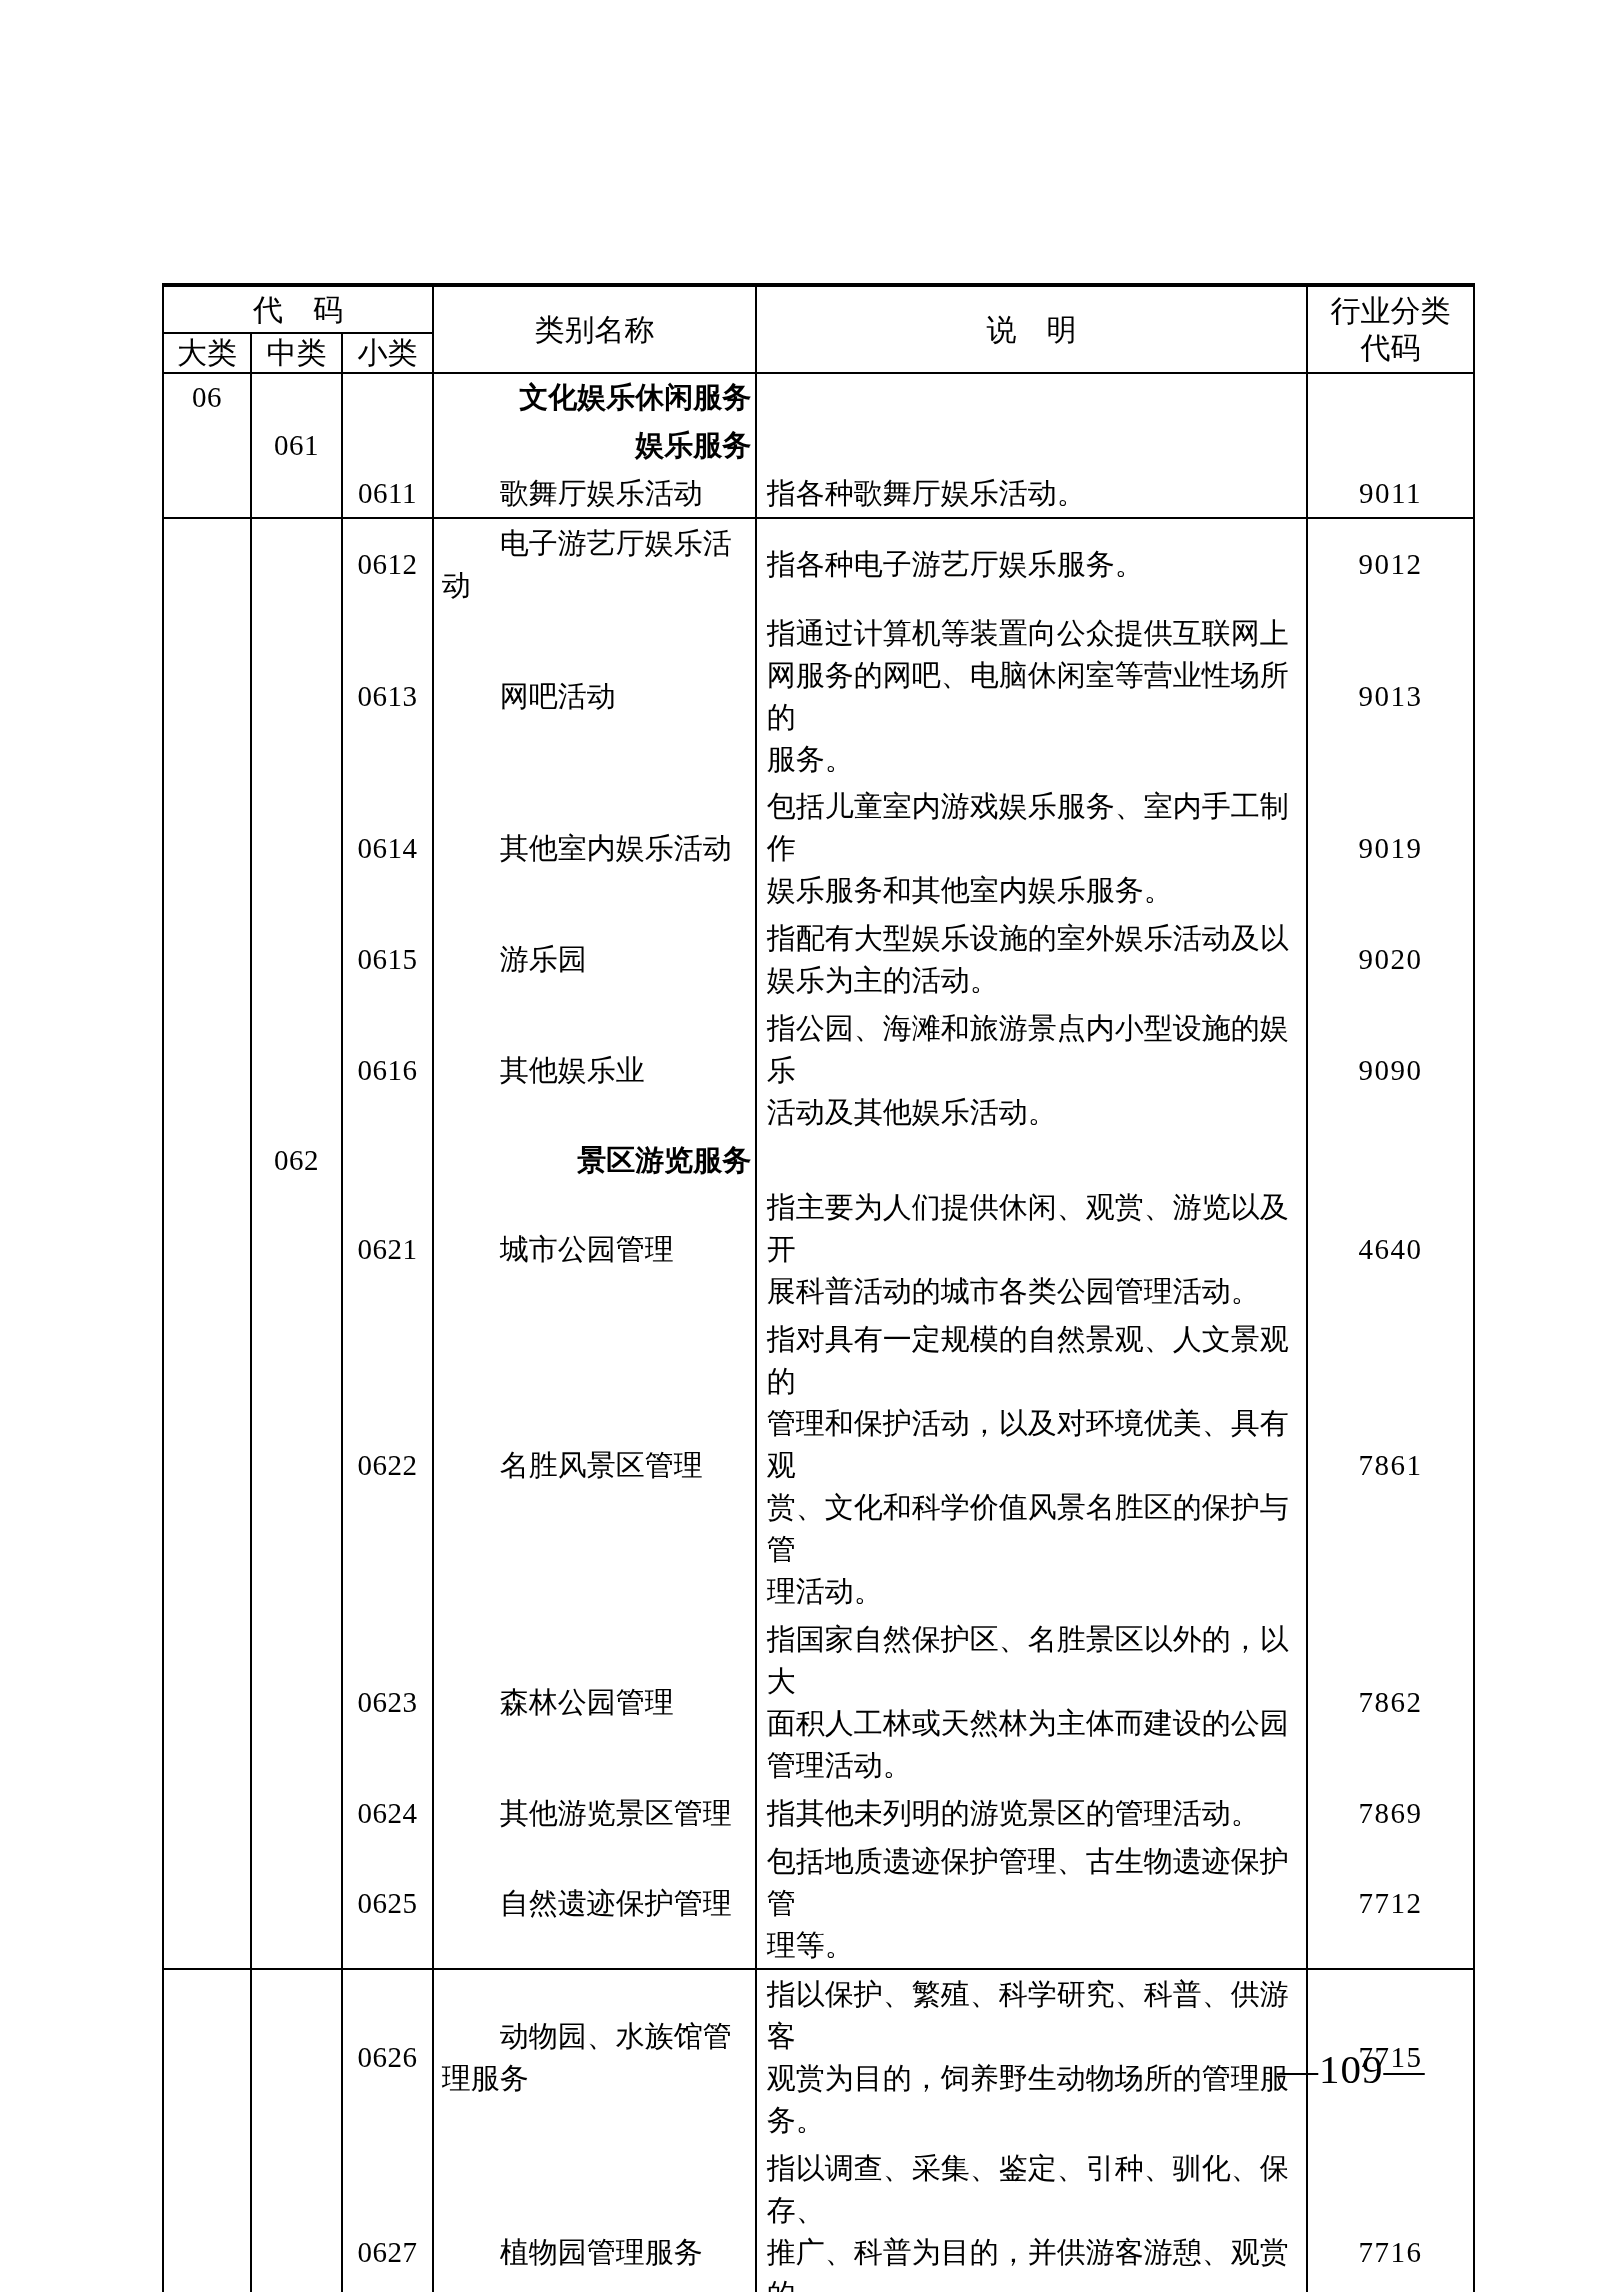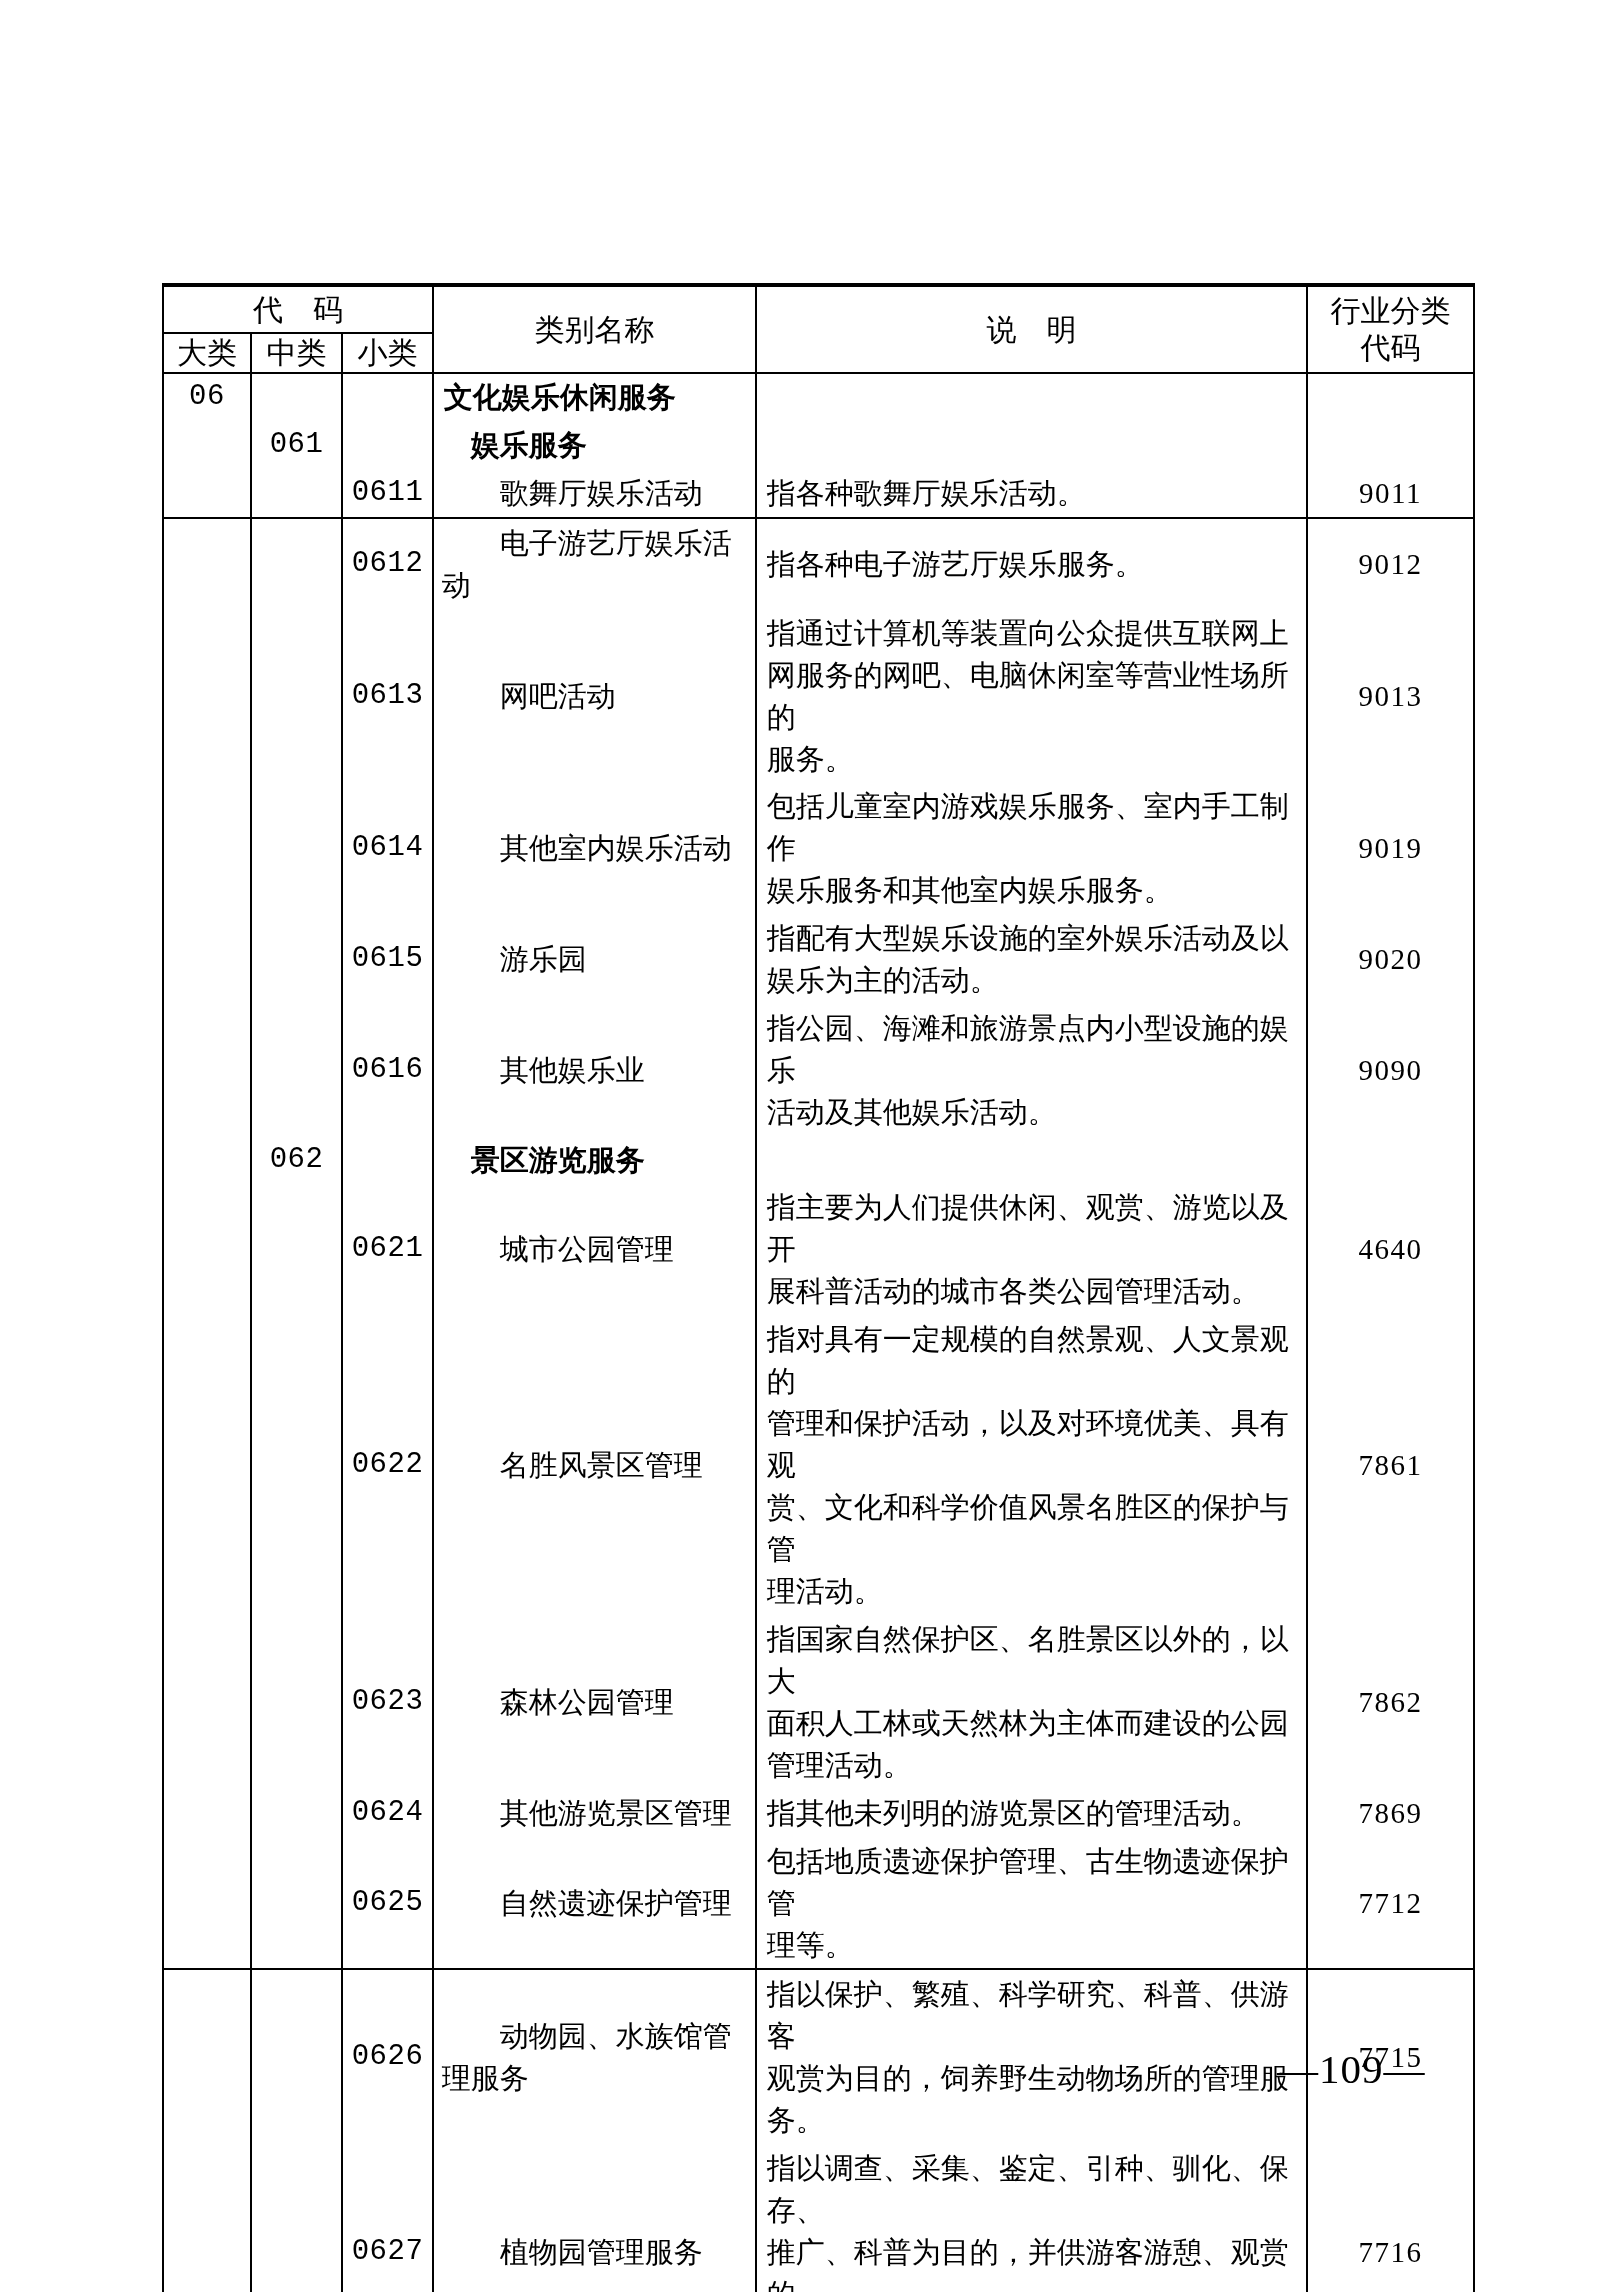--- a/index.html
+++ b/index.html
@@ -22,29 +22,30 @@
     padding:0;line-height:1.25;
   }
   .h1 .code-group{border-bottom:2px solid #000;height:48px;margin-top:32px;}
   .h2 th{height:31px;border-bottom:2px solid #000;}
   th.rowspan2{border-bottom:2px solid #000;}
   th.ind-h{white-space:pre-line;margin-left:16px;}
   tbody td{
     font-size:29px;line-height:42px;padding:2.9px 0;
     vertical-align:middle;text-align:center;
   }
-  td.codecell{letter-spacing:0.5px;font-family:Liberation Mono, monospace;}
+  td.codecell{letter-spacing:0.5px;}
   td.name{
     text-align:left;padding-left:7.8px;padding-right:3.9px;white-space:pre-wrap;
   }
   td.name.lvl-minor{text-indent:2em;}
   td.name.lvl-medium,
   td.name.lvl-major{
     font-weight:bold;
     font-family:"Liberation Sans","DejaVu Sans",sans-serif;
+    text-align:right;
   }
   td.name.lvl-medium{text-indent:1em;}
   td.name.lvl-major{text-indent:2px;}
   td.desc{
     text-align:left;padding-left:9.8px;padding-right:5.9px;white-space:pre-wrap;margin-left:6px;
   }
   td.ind{letter-spacing:1.5px;}
   tr.section-end td{border-bottom:2px solid #000;}
   tr.section-thick td{border-bottom:2.9px solid #000;}
   .pagenum{

